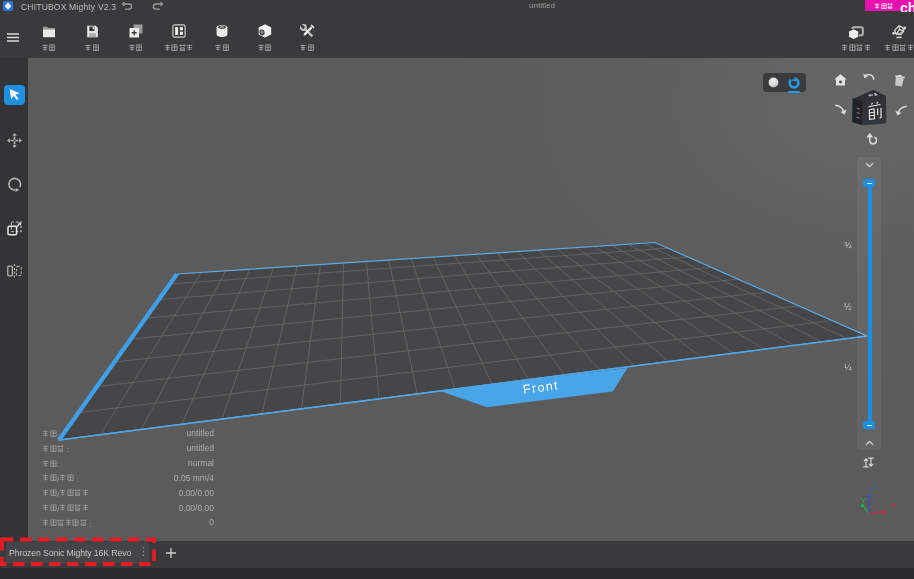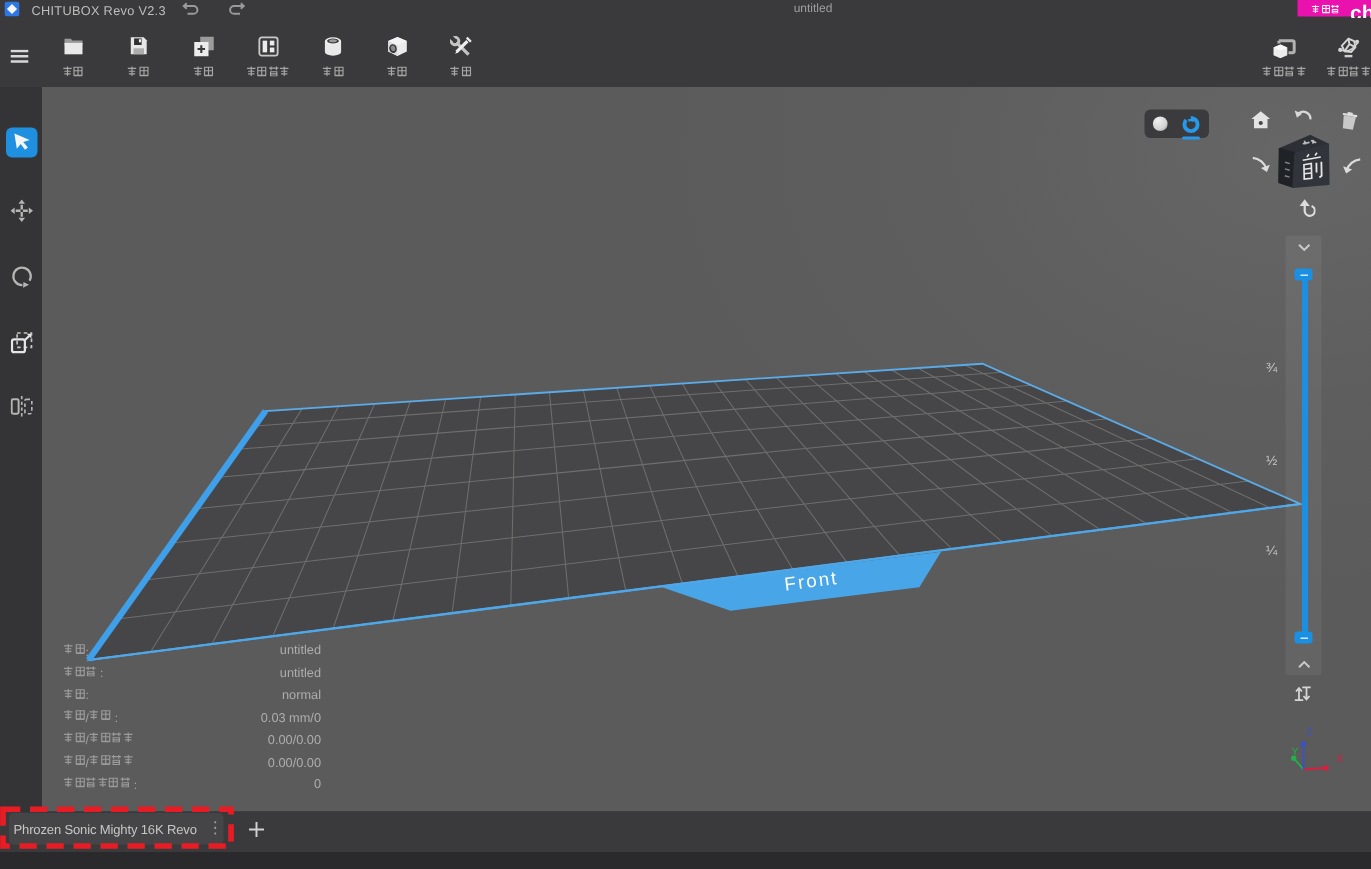--- a/index.html
+++ b/index.html
@@ -32,21 +32,21 @@
           <path d="M0.5 2 H9.5 M2.5 0.5 V4 M7.5 0.5 V4 M2 5.5 H8 V9.5 H2 Z M2 7.5 H8"></path>
         </g>
 </defs>
     </svg>
 
 <div class="abs" id="titlebar">
   <svg class="abs" style="left:3px;top:1px" width="10" height="10" viewBox="0 0 10 10">
         <rect width="10" height="10" rx="2.2" fill="#2e78e6"></rect>
         <rect x="2.6" y="2.6" width="4.8" height="4.8" fill="#f4f6fa" transform="rotate(45 5 5)"></rect>
       </svg>
-  <span class="abs" style="left:21px;top:1.5px;font-size:8.5px;color:#bdbdbd;letter-spacing:0.2px">CHITUBOX Revo V2.3</span>
+  <span class="abs" style="left:21px;top:1.5px;font-size:8.5px;color:#bdbdbd;letter-spacing:0.2px">CHITUBOX Mighty V2.3</span>
   <svg class="abs" style="left:121px;top:1px" width="12" height="9" viewBox="0 0 12 9" fill="none" stroke="#9a9a9a" stroke-width="1.3">
         <path d="M3.5 1.2 L1.5 3 L3.5 4.8"></path>
         <path d="M1.8 3 H8 a2.6 2.6 0 0 1 0 5.2 H4"></path>
       </svg>
   <svg class="abs" style="left:152px;top:1px" width="12" height="9" viewBox="0 0 12 9" fill="none" stroke="#9a9a9a" stroke-width="1.3">
         <path d="M8.5 1.2 L10.5 3 L8.5 4.8"></path>
         <path d="M10.2 3 H4 a2.6 2.6 0 0 0 0 5.2 H8"></path>
       </svg>
   <span class="abs" style="left:542px;top:1px;transform:translateX(-50%);font-size:8px;color:#9f9f9f">untitled</span>
   <div class="abs" style="left:865px;top:0;width:49px;height:11px;background:#ea12ae;"></div>
@@ -340,21 +340,21 @@
         <use href="#cj2"></use>
       </svg><span class="ilabel" style="font-size:8px">:</span><span class="val">normal</span></div>
 <div class="abs vrow" style="top:472.2px"><svg class="cj" width="7" height="7" viewBox="0 0 10 10" style="margin-right:0.5px;color:#9b9b9b">
         <use href="#cj1"></use>
       </svg><svg class="cj" width="7" height="7" viewBox="0 0 10 10" style="margin-right:0.5px;color:#9b9b9b">
         <use href="#cj2"></use>
       </svg><span class="ilabel" style="font-size:8px">/</span><svg class="cj" width="7" height="7" viewBox="0 0 10 10" style="margin-right:0.5px;color:#9b9b9b">
         <use href="#cj1"></use>
       </svg><svg class="cj" width="7" height="7" viewBox="0 0 10 10" style="margin-right:0.5px;color:#9b9b9b">
         <use href="#cj2"></use>
-      </svg><span class="ilabel" style="font-size:8px"> :</span><span class="val">0.03 mm/0</span></div>
+      </svg><span class="ilabel" style="font-size:8px"> :</span><span class="val">0.05 mm/4</span></div>
 <div class="abs vrow" style="top:487.1px"><svg class="cj" width="7" height="7" viewBox="0 0 10 10" style="margin-right:0.5px;color:#9b9b9b">
         <use href="#cj1"></use>
       </svg><svg class="cj" width="7" height="7" viewBox="0 0 10 10" style="margin-right:0.5px;color:#9b9b9b">
         <use href="#cj2"></use>
       </svg><span class="ilabel" style="font-size:8px">/</span><svg class="cj" width="7" height="7" viewBox="0 0 10 10" style="margin-right:0.5px;color:#9b9b9b">
         <use href="#cj1"></use>
       </svg><svg class="cj" width="7" height="7" viewBox="0 0 10 10" style="margin-right:0.5px;color:#9b9b9b">
         <use href="#cj2"></use>
       </svg><svg class="cj" width="7" height="7" viewBox="0 0 10 10" style="margin-right:0.5px;color:#9b9b9b">
         <use href="#cj3"></use>

